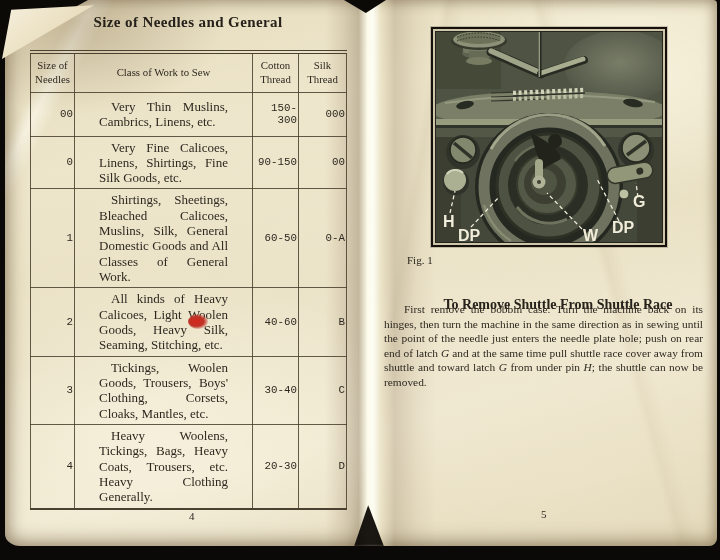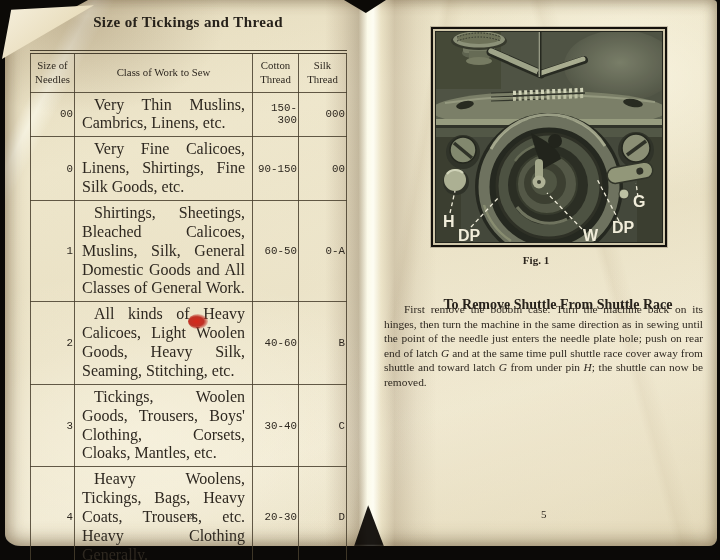--- a/index.html
+++ b/index.html
@@ -43,57 +43,57 @@
   
   .left-page{position:absolute;left:25px;top:10px;width:316px;}
   .lp-title{margin:4px 0 7px;text-align:center;font-size:15px;font-weight:bold;
     letter-spacing:.4px;color:#26211a;}
   table.needles{width:100%;border-collapse:collapse;table-layout:fixed;margin-top:19px;}
   .needles th,.needles td{border:1px solid rgba(72,62,45,.85);}
   .needles thead th{border-top:4px double #4a4130;font-weight:normal;font-size:10.8px;
     line-height:1.25;text-align:center;white-space:pre-line;padding:3px 1px;}
   .needles tbody tr:last-child td{border-bottom:2.5px solid #4a4130;}
   .needles td.num{text-align:right;font-size:10.8px;font-family:Liberation Mono, monospace;}
-  .needles td.work{font-size:16px;line-height:1.18;text-align:justify;
-    padding:3px 7px;text-indent:12px;}
+  .needles td.work{font-size:13px;line-height:1.18;text-align:justify;
+    padding:3px 24px;text-indent:12px;}
   .needles tr.h0{height:40px}.needles tr.r1{height:44px}.needles tr.r2{height:44px}
   .needles tr.r3{height:60px}.needles tr.r4{height:53px}.needles tr.r5{height:52px}
   .needles tr.r6{height:48px}
 
   .ink-stain{position:absolute;left:183px;top:314px;width:20px;height:15px;border-radius:50%;
     background:radial-gradient(ellipse at 42% 50%, #d6281a 0%, #bf3226 45%, rgba(190,50,40,0) 78%);
     filter:blur(.4px);}
 
   .pageno{position:absolute;font-size:11px;color:#2e2820;}
   .pageno-left{left:184px;top:510px;}
   .pageno-right{left:536px;top:508px;}
 
   
   .photo-frame{position:absolute;left:426px;top:27px;margin:0;width:228px;height:212px;
     border:2px solid #14110c;padding:2px;background:#cfc6a9;
     box-shadow:0 0 0 1px rgba(70,60,45,.25);}
   .photo-frame svg{display:block;}
-  .fig-caption{position:absolute;left:413px;top:254px;width:236px;text-align:center;
-    font-size:11px;font-weight:bold;color:#2a241c;}
+  .fig-caption{position:absolute;left:402px;top:254px;width:236px;text-align:left;
+    font-size:11px;font-weight:normal;color:#2a241c;}
   .rp-heading{position:absolute;left:372px;top:281px;width:330px;margin:16px;text-align:center;
     font-size:14px;font-weight:bold;color:#26211a;}
   .rp-body{position:absolute;left:379px;top:302px;width:319px;font-size:11.4px;
     line-height:14.5px;text-align:justify;color:#2e2820;}
   .rp-body p{margin:0 0 1px;text-indent:20px;}
 </style>
 </head>
 <body>
 
 <div id="stage">
   <div class="paper">
 
     <div class="gutter"></div>
 
     <section class="left-page">
-      <h1 class="lp-title">Size of Tickings and Thread</h1>
+      <h1 class="lp-title">Size of Needles and General</h1>
       <table class="needles">
         <colgroup>
             <col style="width:44px">
             <col style="width:178px">
             <col style="width:46px">
             <col style="width:48px">
           </colgroup>
         <thead>
           <tr class="h0">
             <th>Size of

